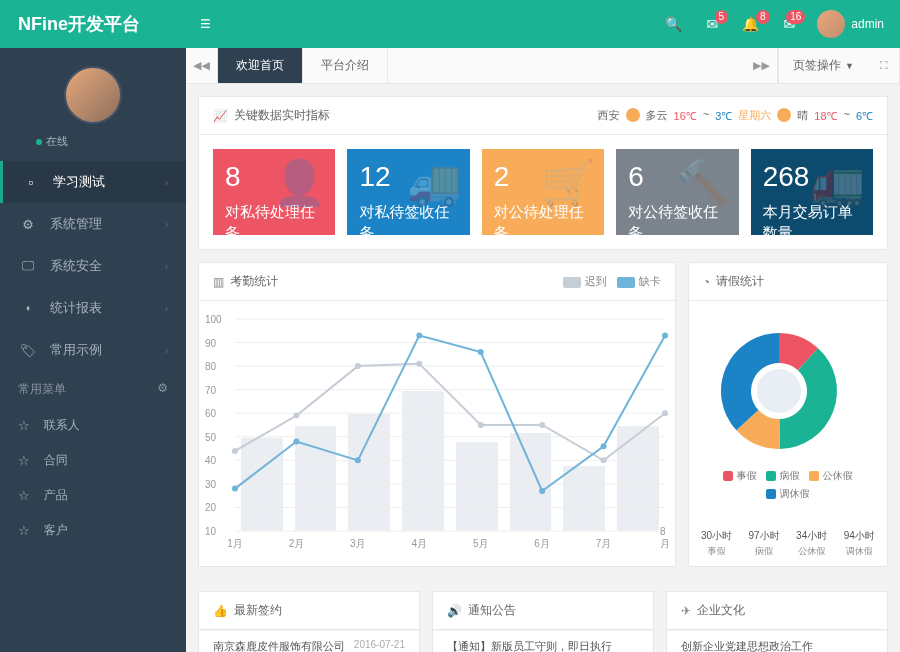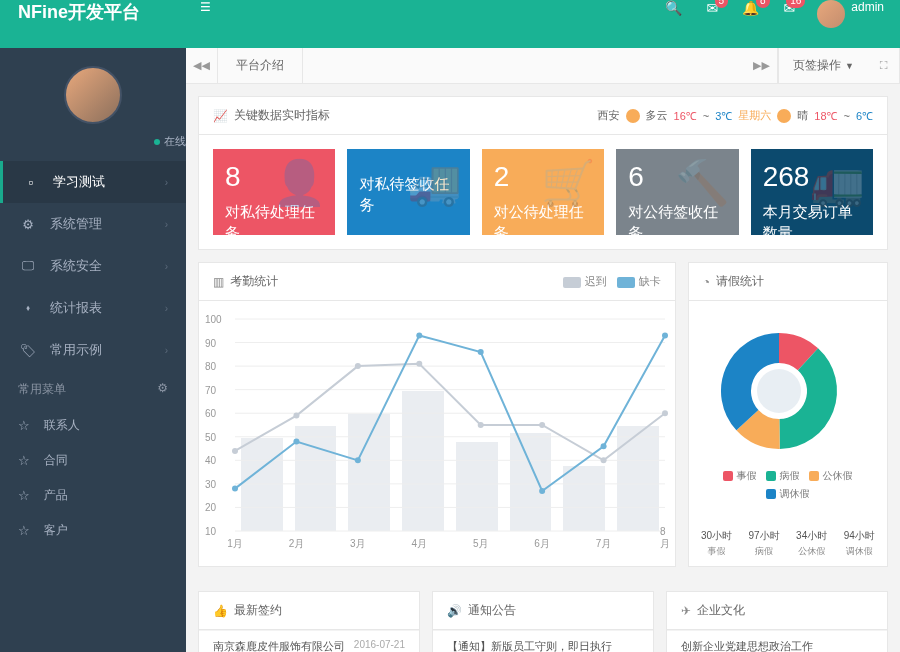--- a/index.html
+++ b/index.html
@@ -1,48 +1,48 @@
 <!DOCTYPE html>
 <html><head>
 <meta charset="utf-8">
 <style>
 *{margin:0;padding:0;box-sizing:border-box;font-family:"Microsoft YaHei",Arial,sans-serif}
 body{background:#f3f3f3;width:900px;height:652px;overflow:hidden;font-size:12px;color:#555}
-.header{height:48px;background:#1ab394;display:flex;align-items:flex-start;color:#fff}
+.header{height:48px;background:#1ab394;display:flex;align-items:center;color:#fff}
 .brand{font-size:18px;font-weight:600;padding:0 18px;width:186px}
 .toggle{padding:0 14px;cursor:pointer}
 .hspace{flex:1}
 .hicon{position:relative;padding:0 12px;cursor:pointer;font-size:14px}
 .badge{position:absolute;top:-6px;right:2px;background:#ed5565;color:#fff;font-size:10px;border-radius:8px;padding:0 4px;line-height:14px}
 .avatar{width:28px;height:28px;border-radius:50%;background:linear-gradient(135deg,#e8a87c,#c38d6e);margin:0 6px 0 10px;display:inline-block;vertical-align:middle}
 .uname{padding-right:16px}
 .sidebar{position:absolute;left:0;top:48px;width:186px;bottom:0;background:#2f4050;color:#a7b1c2}
 .profile{text-align:center;padding:18px 0 12px}
 .pavatar{width:58px;height:58px;border-radius:50%;background:linear-gradient(135deg,#e8a87c,#8b6f5c);margin:0 auto 10px;border:2px solid #435266}
 .pname{font-size:12px;font-weight:600;color:#fff;margin-bottom:6px}
-.pstatus{font-size:11px;text-align:right;padding-left:36px}
+.pstatus{font-size:11px;text-align:left;padding-left:36px}
 .pdot{display:inline-block;width:6px;height:6px;border-radius:50%;background:#1ab394;margin-right:4px;vertical-align:middle}
 .navitem{padding:12px 18px;display:flex;align-items:center;cursor:pointer;font-size:13px}
 .navitem.active{background:#293846;border-left:3px solid #19aa8d;color:#fff}
 .navicon{width:20px;margin-right:12px;text-align:center}
 .navchev{font-size:10px;color:#5a6a7a}
 .navsection{padding:10px 18px;font-size:12px;display:flex;justify-content:space-between;color:#8a94a3}
 .subitem{padding:9px 18px 9px 18px;display:flex;align-items:center;cursor:pointer;font-size:12px}
 .star{margin-right:14px;font-size:13px}
 .main{position:absolute;left:186px;right:0;top:48px;bottom:0;overflow:hidden}
 .tabs{height:36px;background:#fafafa;border-bottom:1px solid #e7e7e7;display:flex;align-items:stretch}
 .tabarrow{width:32px;display:flex;align-items:center;justify-content:center;border-right:1px solid #e7e7e7;cursor:pointer;color:#999;font-size:11px}
 .tab{padding:0 18px;display:flex;align-items:center;border-right:1px solid #e7e7e7;cursor:pointer;font-size:12px;color:#666}
 .tab.active{background:#2f4050;color:#fff}
 .tabops{padding:0 14px;display:flex;align-items:center;border-left:1px solid #e7e7e7;cursor:pointer;font-size:12px;color:#666}
 .content{padding:12px;overflow-y:auto;height:calc(100% - 36px)}
 .panel{background:#fff;border:1px solid #e7e7e7;margin-bottom:12px}
 .phead{padding:10px 14px;border-bottom:1px solid #e7e7e7;display:flex;align-items:center;font-size:12px;color:#666}
 .phead .picon{margin-right:6px;color:#888}
-.weather{margin-left:auto;display:flex;align-items:center;gap:6px;font-size:11px}
+.weather{margin-left:auto;display:flex;gap:6px;font-size:11px}
 .wsun{display:inline-block;width:14px;height:14px;border-radius:50%;background:#f8ac59}
 .tempH{color:#ed5565}.tempL{color:#1c84c6}
 .wday{color:#f8ac59;font-weight:400}
 .cards{display:flex;gap:12px;padding:14px}
 .card{flex:1;color:#fff;padding:14px 12px 10px;position:relative;overflow:hidden;height:86px}
 .cnum{font-size:28px;font-weight:300;line-height:1}
 .ctxt{font-size:15px;margin-top:10px;line-height:1.4}
 .c1{background:#ed5565}.c2{background:#1c84c6}.c3{background:#f8ac59}.c4{background:#7b848c}.c5{background:#0c4a6e}
 .cicon{position:absolute;right:8px;top:8px;opacity:.25;font-size:44px}
 .row{display:flex;gap:12px}
@@ -138,20 +138,21 @@
       <div class="subitem">
         <span class="star">☆</span>
         <span>客户</span>
       </div>
     </div>
 </div>
 
 <div class="main">
   <div class="tabs">
     <div class="tabarrow">◀◀</div>
+    <div class="tab active">欢迎首页</div>
     <div class="tab">平台介绍</div>
     <div class="hspace"></div>
     <div class="tabarrow">▶▶</div>
     <div class="tabops">
         <span>页签操作</span> 
         <span style="font-size:9px;margin-left:4px">▼</span>
       </div>
     <div class="tabarrow">⛶</div>
   </div>
 
@@ -172,20 +173,21 @@
           <span class="tempH">18℃</span>~<span class="tempL">6℃</span>
         </div>
       </div>
       <div class="cards" id="cards">
           <div class="card c1">
             <div class="cnum">8</div>
             <div class="ctxt">对私待处理任务</div>
             <div class="cicon">👤</div>
           </div>
           <div class="card c2">
+            <div class="cnum">12</div>
             <div class="ctxt">对私待签收任务</div>
             <div class="cicon">🚚</div>
           </div>
           <div class="card c3">
             <div class="cnum">2</div>
             <div class="ctxt">对公待处理任务</div>
             <div class="cicon">🛒</div>
           </div>
           <div class="card c4">
             <div class="cnum">6</div>

